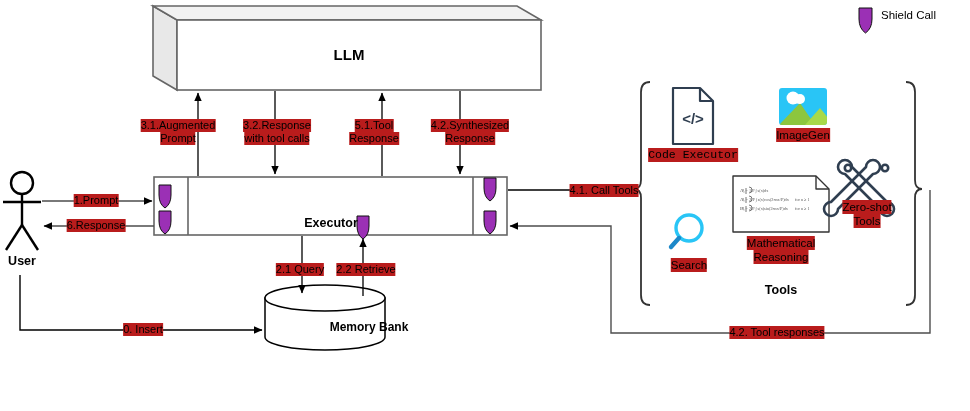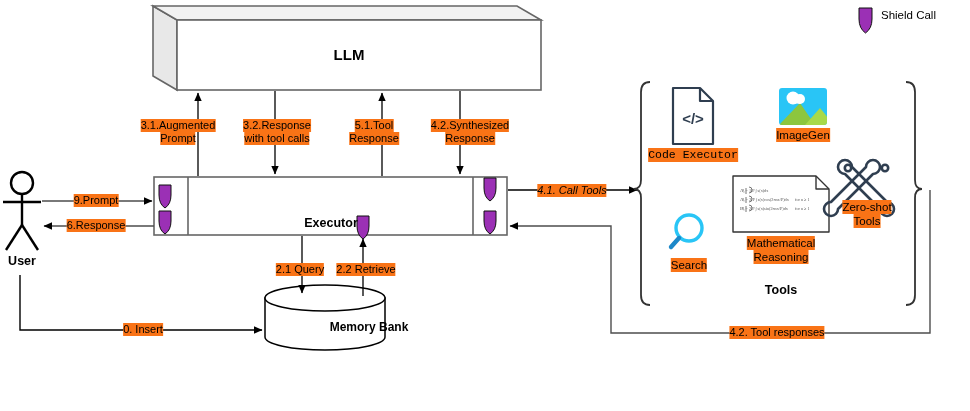--- a/index.html
+++ b/index.html
@@ -28,21 +28,21 @@
     overflow: visible;
   }
   .lbl {
     position: absolute;
     font-family: "Liberation Sans", sans-serif;
     font-size: 11px;
     line-height: 13px;
     color: #000000;
     text-align: center;
     white-space: pre;
-    background: #f97316;
+    background: #b91c1c;
   }
   .lbl.nobg { background: transparent; }
   .lbl.bold { font-weight: bold; }
   .lbl.big { font-size: 15px; line-height: 18px; }
   .lbl.tool { font-size: 11.5px; line-height: 14px; }
   .nowrapcenter {
     transform: translateX(-50%);
   }
 </style>
 </head>
@@ -216,21 +216,21 @@
   </svg>
 
   <div class="lbl bold big nobg nowrapcenter" style="left:349px; top:46px;">LLM</div>
 
   <div class="lbl bold nobg nowrapcenter" style="left:331px; top:217px; font-size:12.5px;text-align:center;">Executor</div>
 
   <div class="lbl bold nobg nowrapcenter" style="left:325px; top:321px; font-size:12px;margin-left:44px;">Memory Bank</div>
 
   <div class="lbl bold nobg nowrapcenter" style="left:22px; top:255px; font-size:12.5px;">User</div>
 
-  <div class="lbl nowrapcenter" style="left:96px; top:194px;">9.Prompt</div>
+  <div class="lbl nowrapcenter" style="left:96px; top:194px;">1.Prompt</div>
 
   <div class="lbl nowrapcenter" style="left:96px; top:219px;">6.Response</div>
 
   <div class="lbl nowrapcenter" style="left:143px; top:323px;">0. Insert</div>
 
   <div class="lbl nowrapcenter" style="left:300px; top:263px;">2.1 Query</div>
 
   <div class="lbl nowrapcenter" style="left:366px; top:263px;">2.2 Retrieve</div>
 
   <div class="lbl nowrapcenter" style="left:178px; top:119px;">3.1.Augmented</div>
@@ -238,21 +238,21 @@
 
   <div class="lbl nowrapcenter" style="left:277px; top:119px;">3.2.Response</div>
   <div class="lbl nowrapcenter" style="left:277px; top:132px;">with tool calls</div>
 
   <div class="lbl nowrapcenter" style="left:374px; top:119px;">5.1.Tool</div>
   <div class="lbl nowrapcenter" style="left:374px; top:132px;">Response</div>
 
   <div class="lbl nowrapcenter" style="left:470px; top:119px;">4.2.Synthesized</div>
   <div class="lbl nowrapcenter" style="left:470px; top:132px;">Response</div>
 
-  <div class="lbl nowrapcenter" style="left:572px; top:184px;font-style:italic;">4.1. Call Tools</div>
+  <div class="lbl nowrapcenter" style="left:604px; top:184px;">4.1. Call Tools</div>
 
   <div class="lbl nowrapcenter" style="left:777px; top:326px;">4.2. Tool responses</div>
 
   <div class="lbl tool nowrapcenter" style="left:693px; top:148px;font-family:Liberation Mono, monospace;">Code Executor</div>
 
   <div class="lbl tool nowrapcenter" style="left:803px; top:128px;">ImageGen</div>
 
   <div class="lbl tool nowrapcenter" style="left:689px; top:258px;">Search</div>
 
   <div class="lbl tool nowrapcenter" style="left:781px; top:236px;">Mathematical</div>

